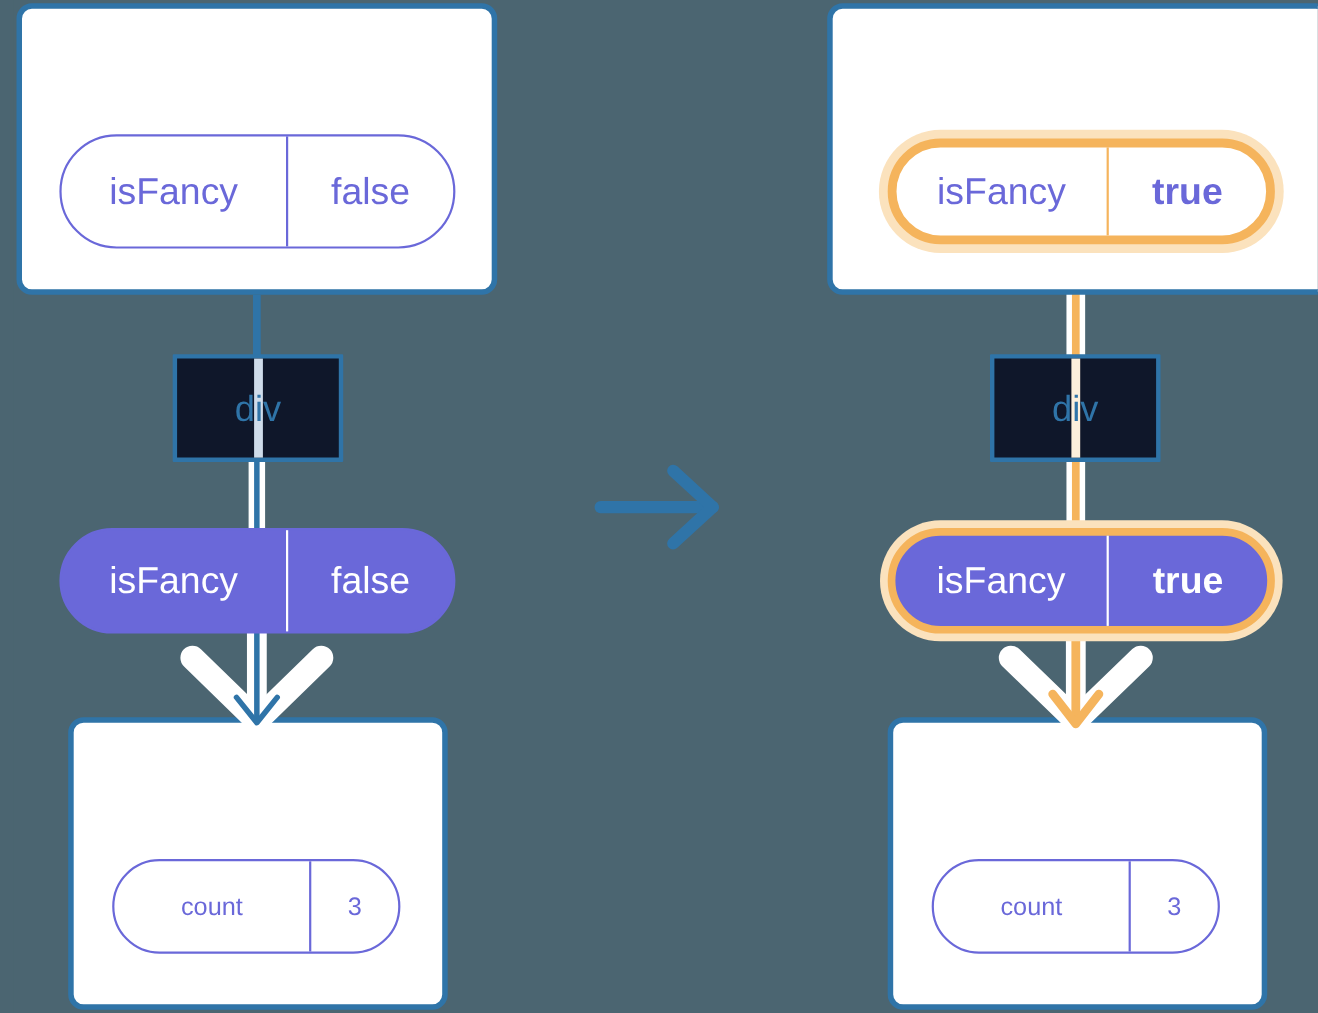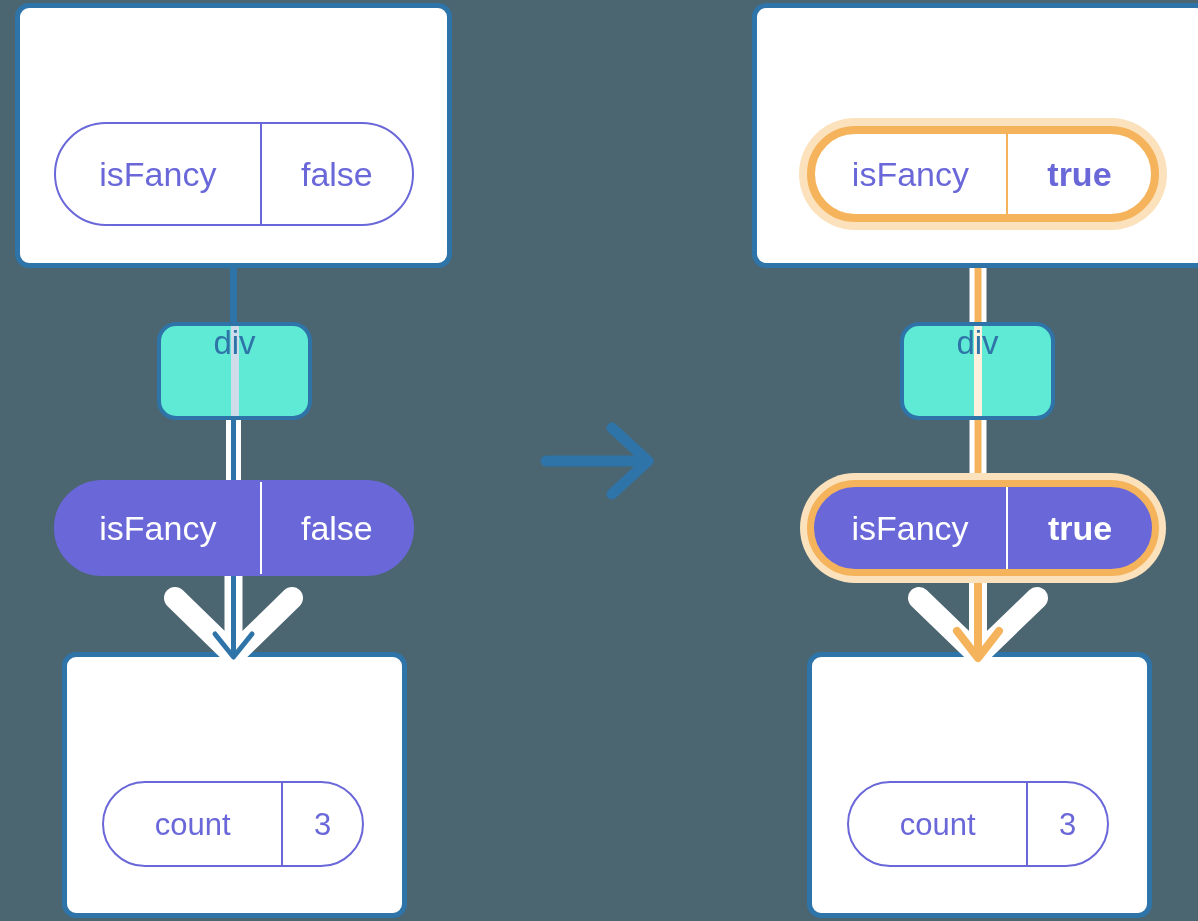--- a/index.html
+++ b/index.html
@@ -44,27 +44,27 @@
   }
 
   
   .app-box { left: 3px; top: 3px; width: 437px; height: 265px; }
   #panel-after .app-box { left: 0px; top: 3px; width: 458px; height: 265px; }
   .app-title { top: 52px; }
 
   
   .div-box {
     position: absolute;
-    background: #5eead4;
+    background: #0f172a;
     border: 4px solid #2f74a8;
-    border-radius: 19px;
+    border-radius: 1px;
     box-sizing: border-box;
     z-index: 6;
     display: flex;
-    align-items: flex-start;
+    align-items: center;
     justify-content: center;
   }
   .div-label {
     color: #2f74a8;
     font-size: 33px;
     line-height: 1;
     position: relative;
     z-index: 3;
   }
   
@@ -147,21 +147,21 @@
   
   .state-pill { left: 42px; top: 480px; width: 360px; height: 96px; border-radius: 48px; font-size: 34px; }
   .state-pill .cell-name  { width: 206px; }
   .state-pill .cell-value { width: 154px; }
 
   #panel-after .state-pill { left: 55px; top: 480px; width: 352px; height: 96px; border-radius: 48px; }
   #panel-after .state-pill .cell-name  { width: 200px; }
   #panel-after .state-pill .cell-value { width: 152px; }
 
   
-  .counter-pill { left: 90px; top: 781px; width: 262px; height: 86px; border-radius: 43px; font-size: 31px; }
+  .counter-pill { left: 90px; top: 781px; width: 262px; height: 86px; border-radius: 43px; font-size: 23px; }
   .counter-pill .cell-name  { width: 180px; }
   .counter-pill .cell-value { width: 82px; }
   #panel-after .counter-pill { left: 95px; }
 
   
   .wires {
     position: absolute;
     left: 0; top: 0;
     width: 100%; height: 100%;
     overflow: visible;

